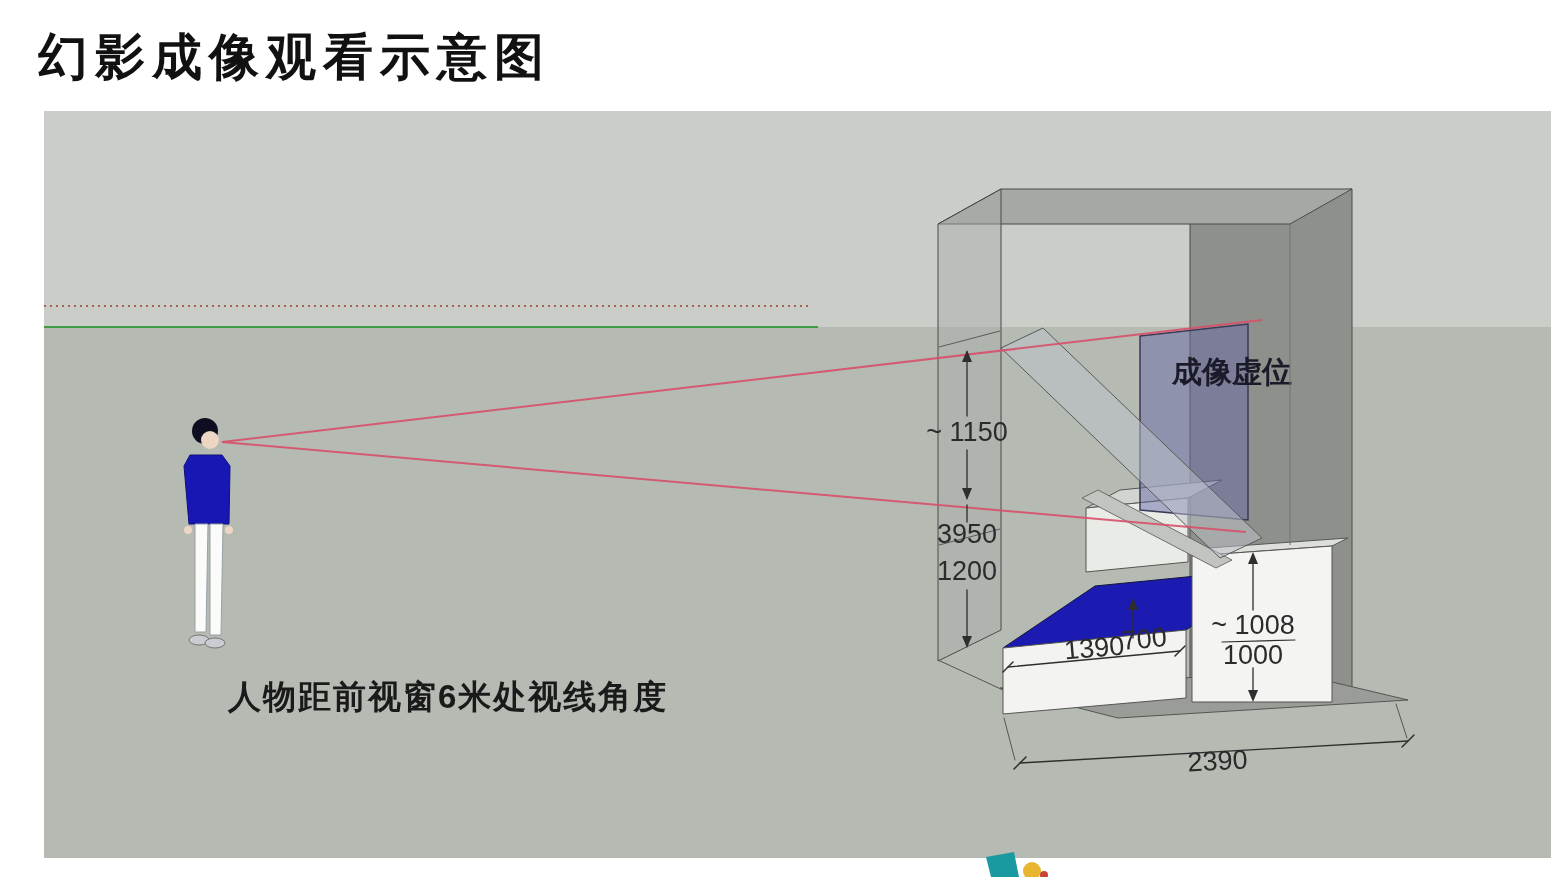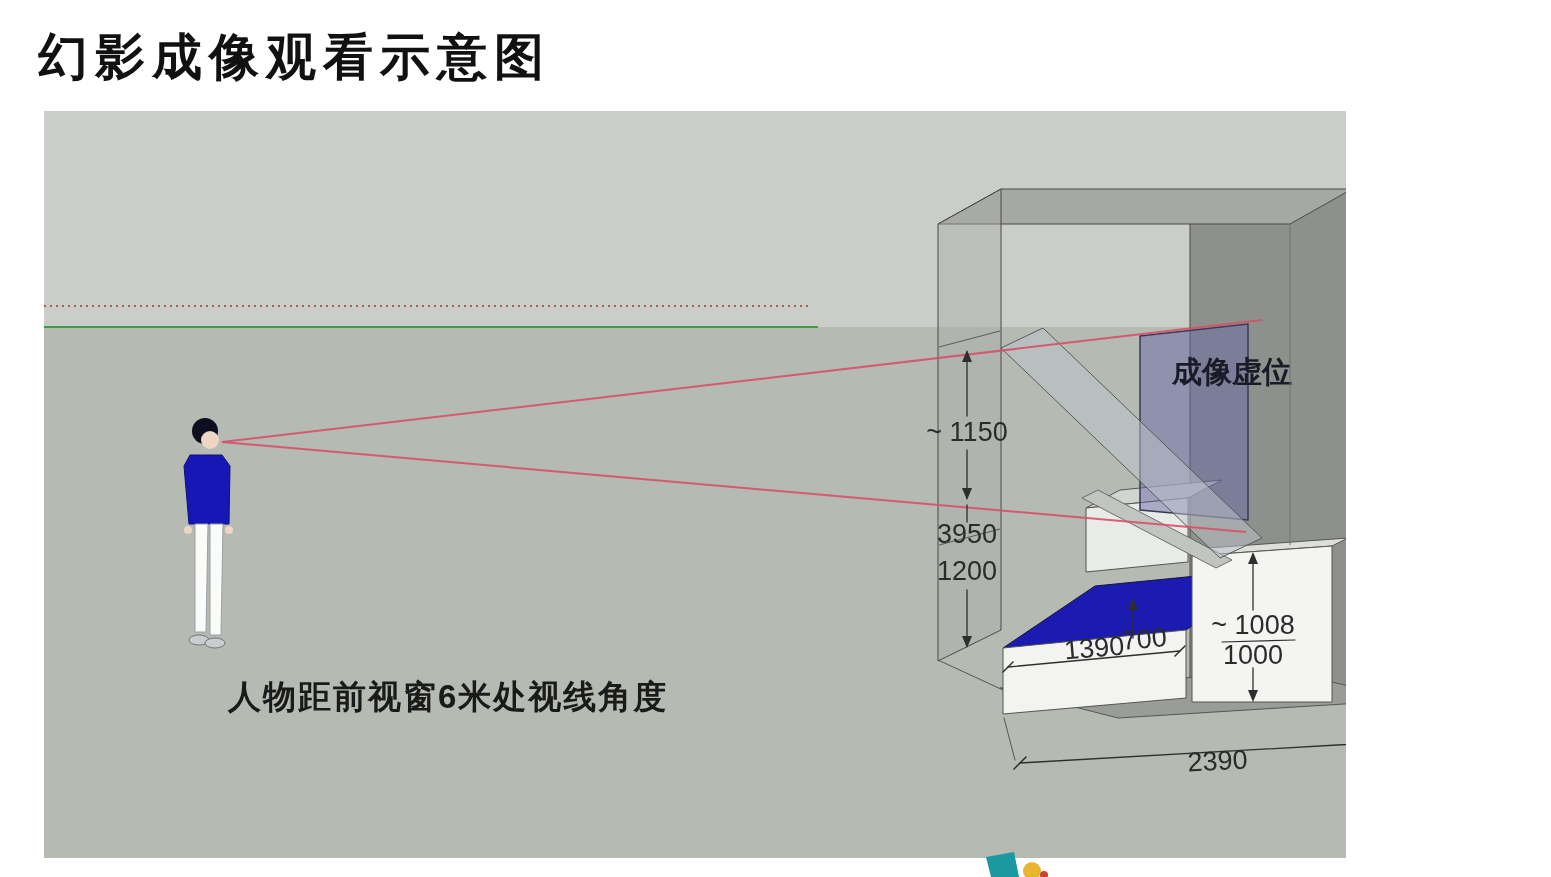--- a/index.html
+++ b/index.html
@@ -1,16 +1,16 @@
 <!DOCTYPE html>
 <html><head>
 <meta charset="utf-8">
 <style>
   html,body{margin:0;padding:0;background:#ffffff;}
-  .canvas{position:relative;width:1346px;height:877px;overflow:hidden;background:#ffffff;
+  .canvas{position:relative;width:1551px;height:877px;overflow:hidden;background:#ffffff;
           font-family:"Liberation Sans","DejaVu Sans",sans-serif;}
   .page-title{position:absolute;left:38px;top:24px;margin:0;z-index:5;
               font-family:"Liberation Serif","DejaVu Serif",serif;
               font-size:50px;font-weight:900;letter-spacing:7px;color:#111;}
   svg text{font-family:"Liberation Sans","DejaVu Sans",sans-serif;}
   .dim{font-size:27px;fill:#2b2b2b;}
   .cjk{font-weight:700;}
 </style>
 </head>
 <body>

